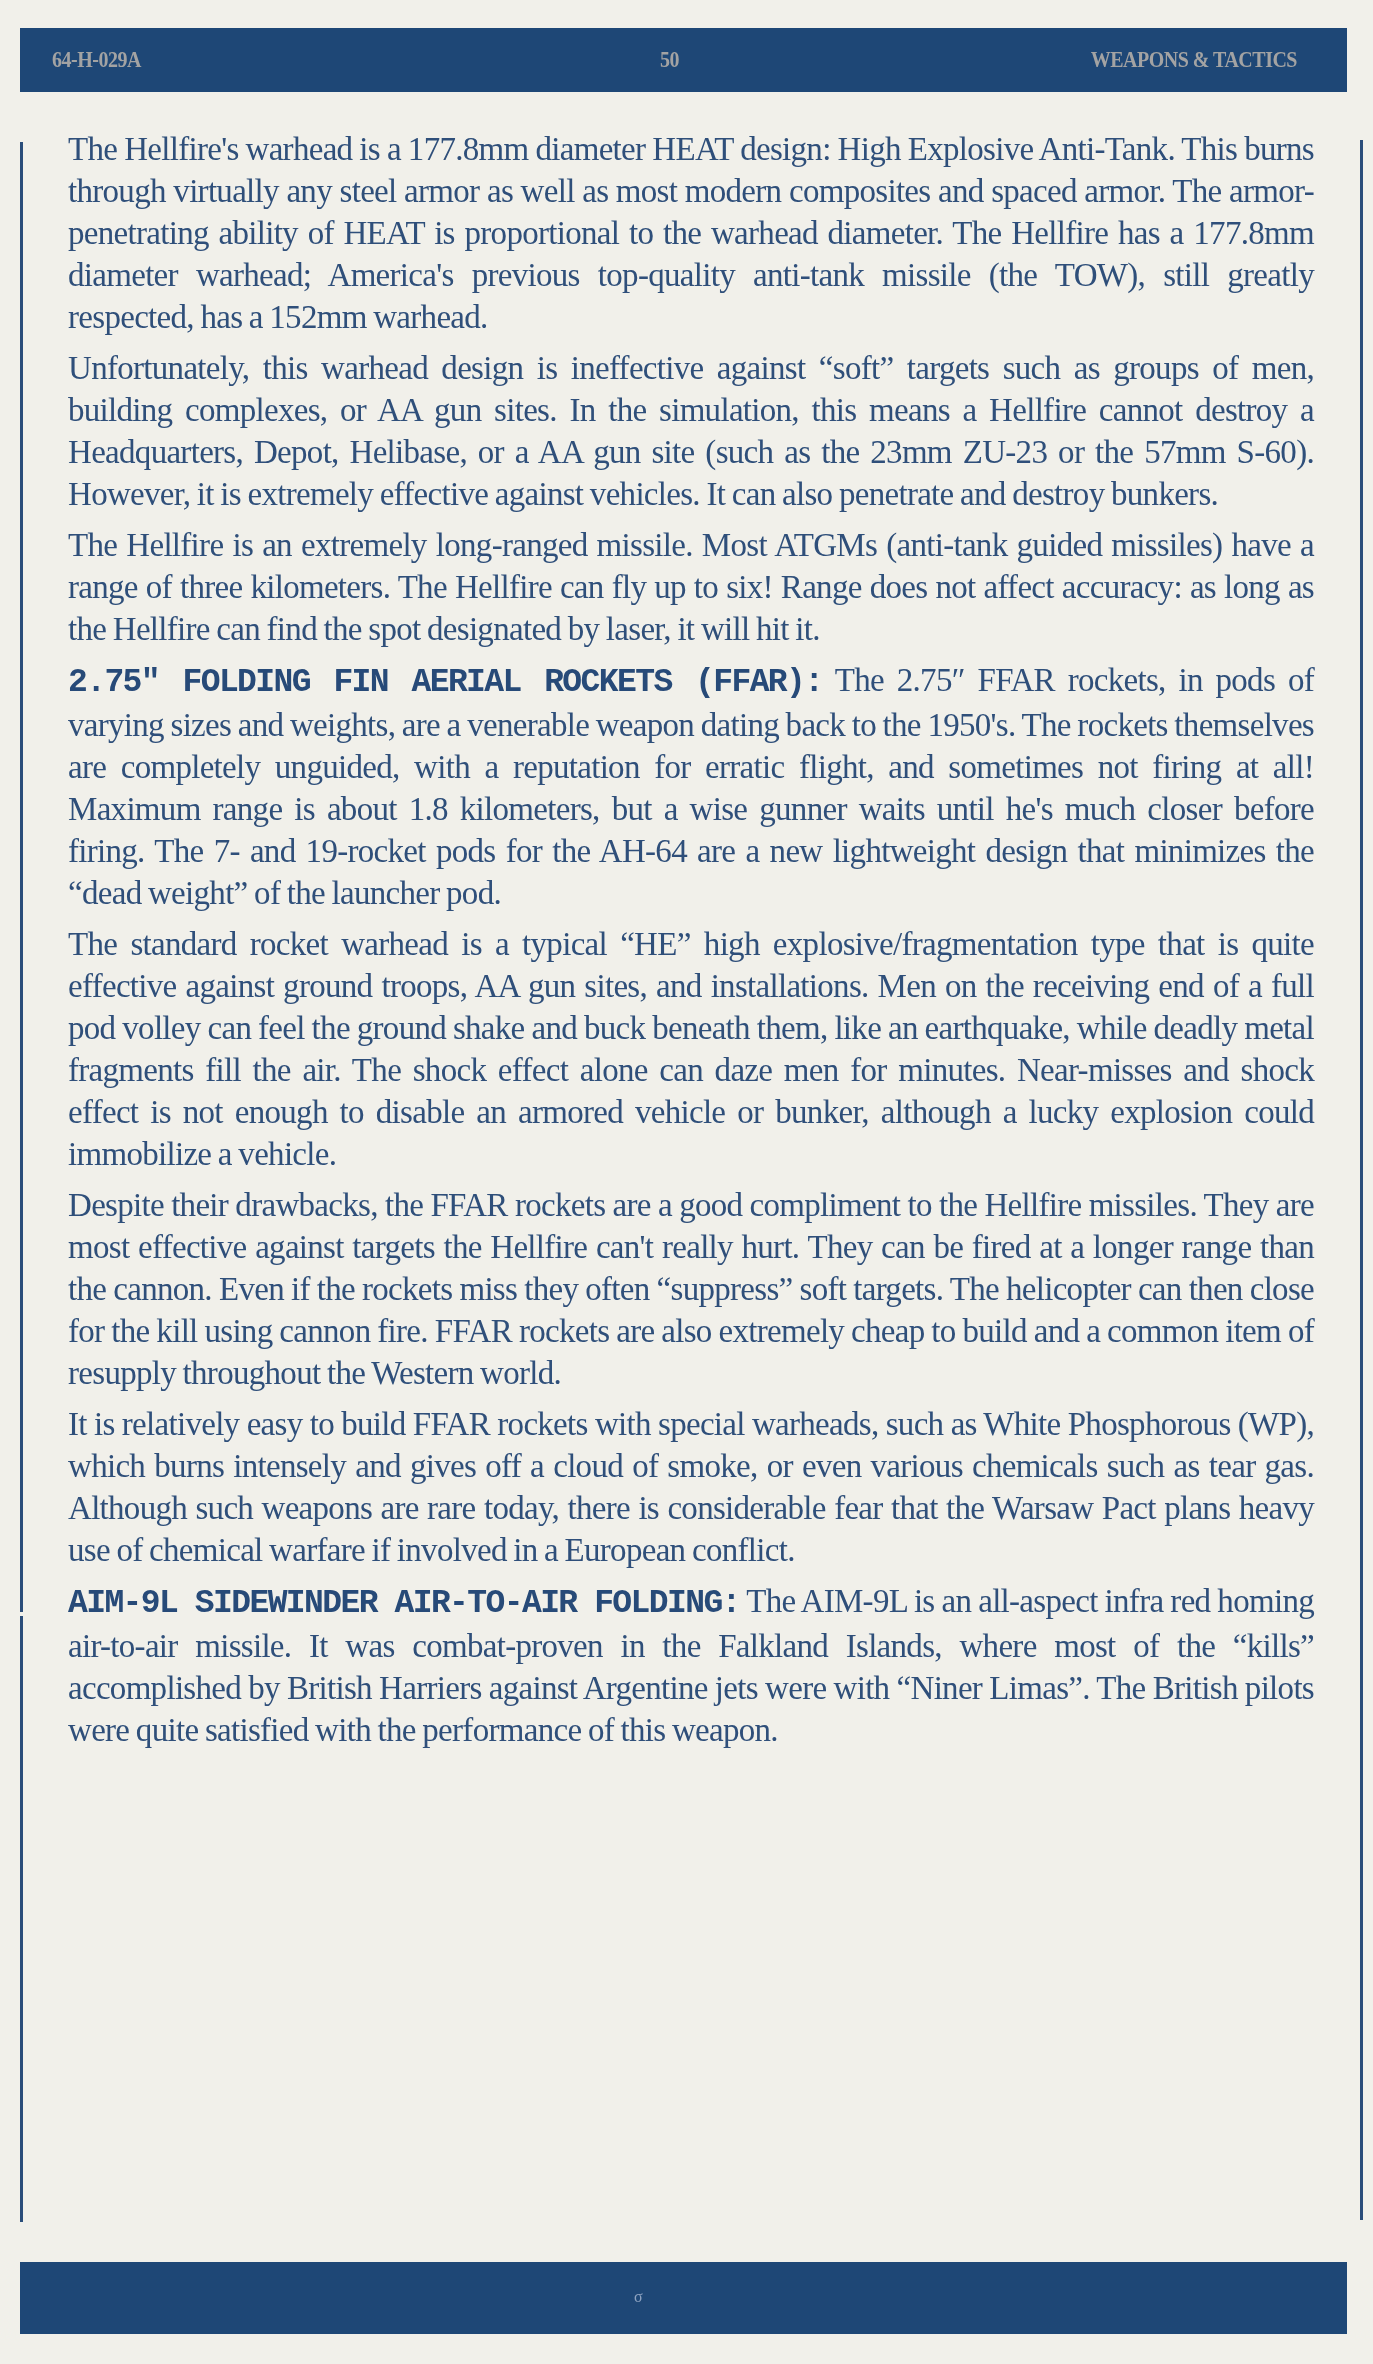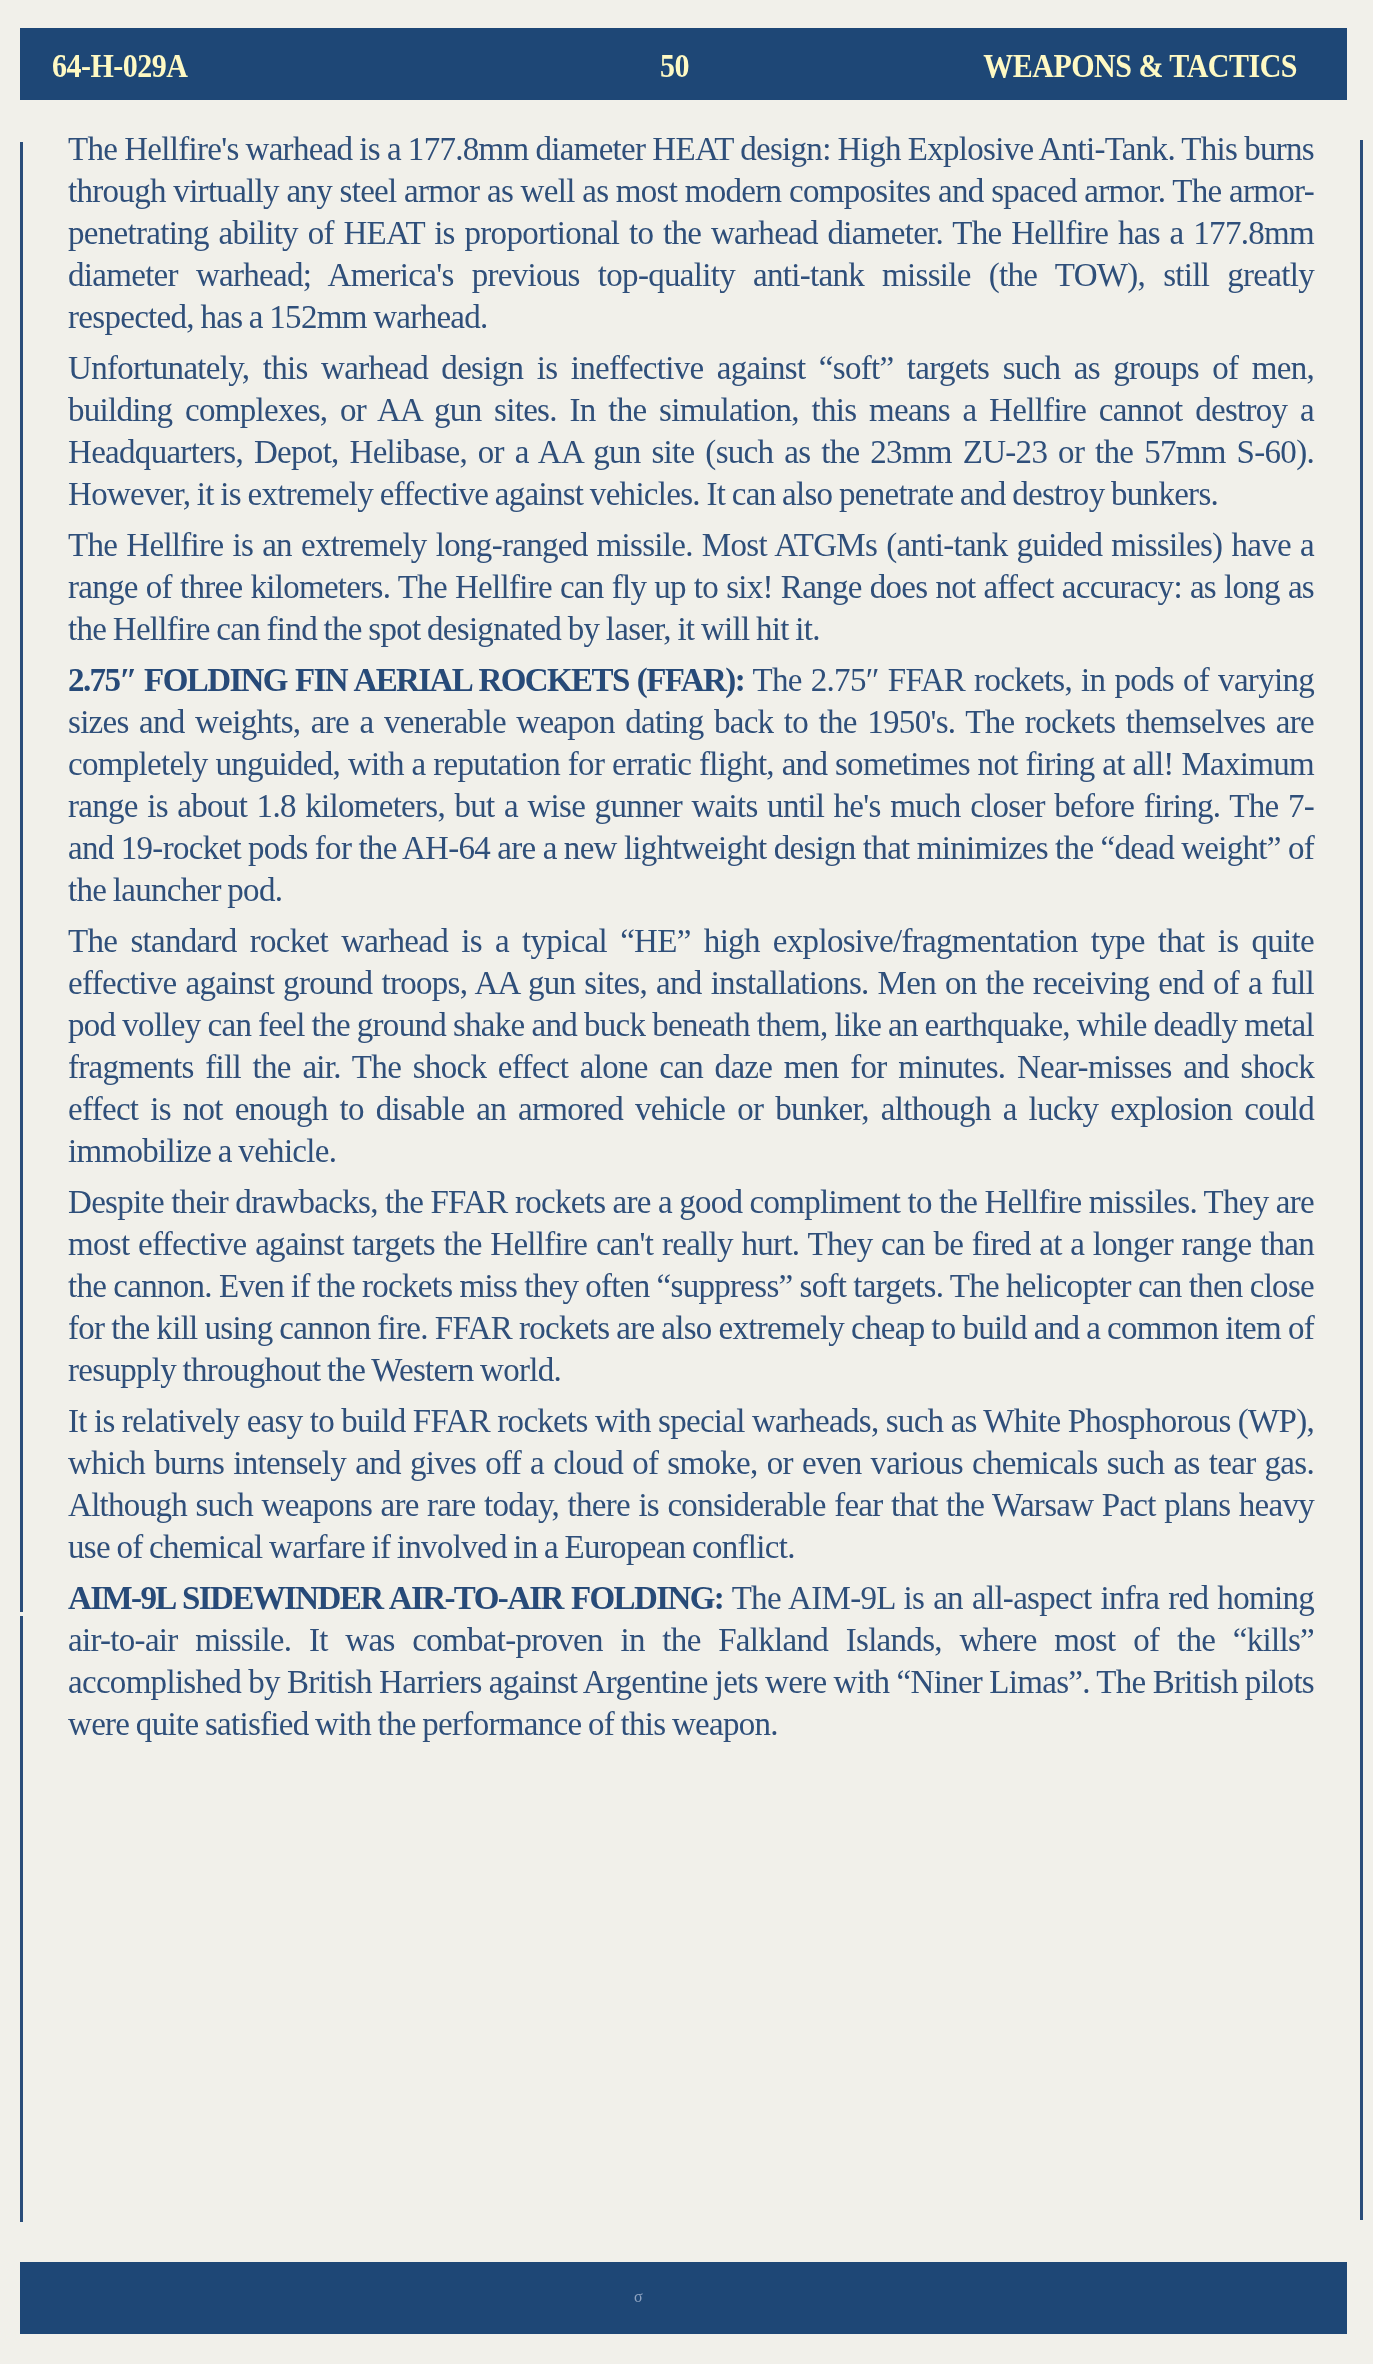--- a/index.html
+++ b/index.html
@@ -10,26 +10,26 @@
       position: relative;
       overflow: hidden;
       font-family: "Liberation Serif", "DejaVu Serif", serif;
       color: #2d4d76;
     }
     .header-bar {
       position: absolute;
       left: 20px;
       top: 28px;
       width: 1327px;
-      height: 72px;
+      height: 64px;
       background: #1e4776;
-      color: #fef9c3;
+      color: #a3a3a3;
       font-family: "Liberation Serif", serif;
       font-weight: bold;
-      font-size: 30px;
+      font-size: 20px;
       box-sizing: border-box;
     }
     .header-bar span {
       position: absolute;
       top: 18px;
       letter-spacing: -0.5px;
       transform: scaleY(1.15);
       transform-origin: top left;
     }
     .hdr-left { left: 32px; }
@@ -71,20 +71,21 @@
       line-height: 42px;
       text-align: justify;
       letter-spacing: -0.7px;
       word-spacing: -1px;
       color: #2f4f7a;
     }
     .para .lead {
       font-weight: bold;
       letter-spacing: -1.6px;
       color: #274a78;
+      font-family: Liberation Mono, monospace;
     }
     .footer-bar {
       position: absolute;
       left: 20px;
       top: 2262px;
       width: 1327px;
       height: 72px;
       background: #1e4776;
     }
     .footer-mark {

